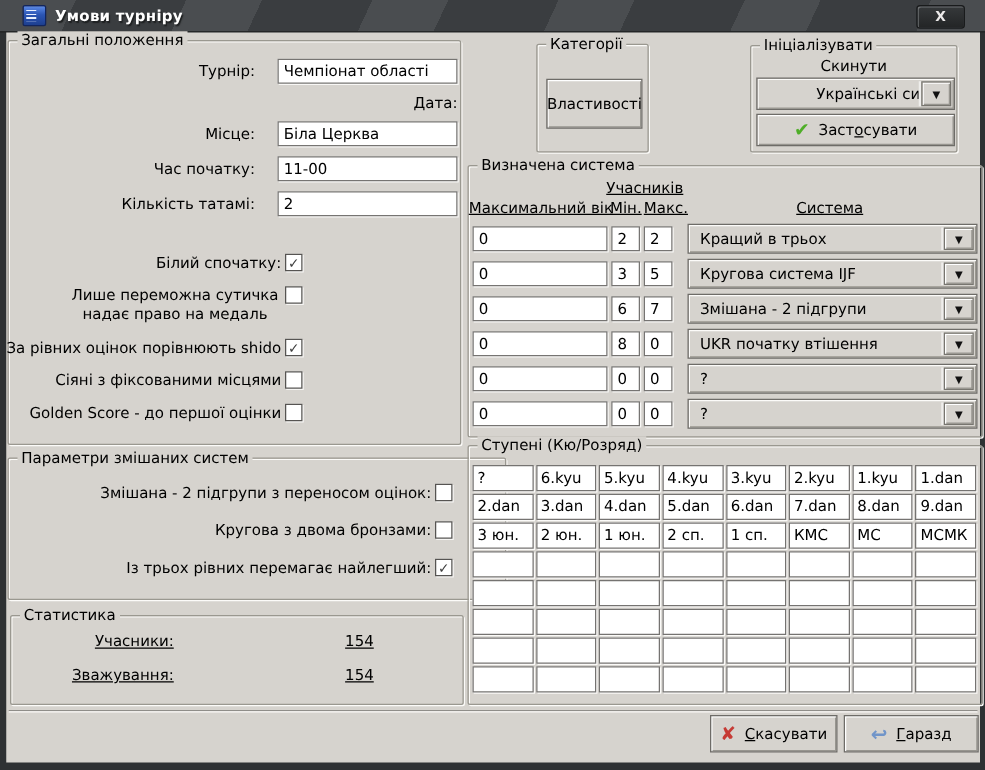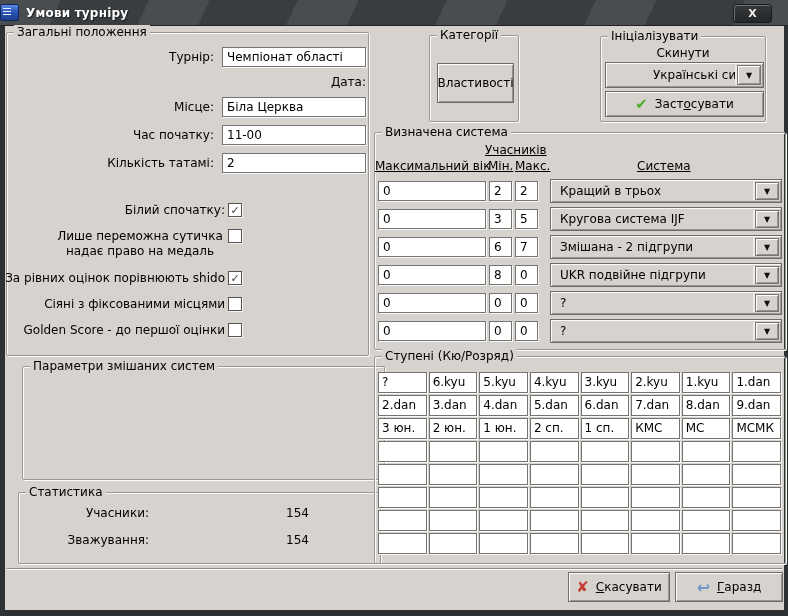--- a/index.html
+++ b/index.html
@@ -2,21 +2,21 @@
 <html><head>
 <meta charset="utf-8">
 <style>
   html,body{margin:0;padding:0;background:#777;}
   .window{position:relative;width:788px;height:616px;background:#2e3133;
     font-family:"DejaVu Sans",sans-serif;font-size:12px;color:#000;overflow:hidden;
     box-shadow:0 0 0 1px #1b1d1e;}
   
   .titlebar{position:absolute;left:0;top:0;width:100%;height:26px;
     background:repeating-linear-gradient(115deg,#4a4d50 0 55px,#3a3d40 55px 135px);
-    border-bottom:1px solid #202223;display:flex;align-items:center;padding-left:0;box-sizing:border-box;}
+    border-bottom:1px solid #202223;display:flex;align-items:center;padding-left:18px;box-sizing:border-box;}
   .title-icon{width:17px;height:15px;border-radius:2px;border:1px solid #12255d;
     background:linear-gradient(180deg,#5c8ae6 0%,#2b55b4 45%,#1d3f8f 100%);position:relative;flex:0 0 auto;}
   .title-icon::before{content:"";position:absolute;left:2px;top:3px;width:8px;height:9px;
     background:repeating-linear-gradient(180deg,#e9f0fd 0 1px,transparent 1px 3px);}
   .title-text{color:#fff;font-weight:bold;margin-left:7px;letter-spacing:.2px;text-shadow:1px 1px 1px #1c1e1f;}
   .close-btn{position:absolute;right:16px;top:4px;width:37px;height:17px;border-radius:3px;
     background:linear-gradient(180deg,#36393b,#232526);border:1px solid #191b1c;
     box-shadow:inset 1px 1px 0 #6d7072;color:#eceaea;font-weight:bold;font-size:11px;
     display:flex;align-items:center;justify-content:center;cursor:default;}
   
@@ -32,21 +32,21 @@
     flex:0 0 auto;display:flex;align-items:center;justify-content:center;font-size:11px;color:#3f3f3f;box-sizing:border-box;}
   .cb[data-checked="true"]::before{content:"✓";}
   .combo{background:#d6d3ce;border:1px solid #6e6c68;box-shadow:inset 1px 1px 0 #fcfbf9,inset -1px -1px 0 #99978f;
     display:flex;align-items:center;position:relative;padding:0 28px 0 9px;box-sizing:border-box;}
   .combo-text{white-space:nowrap;overflow:hidden;}
   .combo-btn{position:absolute;right:2px;top:2px;bottom:2px;width:22px;background:#d6d3ce;
     border:1px solid #77756f;box-shadow:inset 1px 1px 0 #fff,inset -1px -1px 0 #97958f,-2px 0 0 #efeeec;
     display:flex;align-items:center;justify-content:center;font-size:8px;color:#111;}
   
   .fields{position:absolute;left:0;right:2px;top:14px;}
-  .fld-row{display:flex;align-items:center;justify-content:flex-end;gap:8px;margin-bottom:8px;}
+  .fld-row{display:flex;align-items:center;justify-content:flex-end;gap:18px;margin-bottom:8px;}
   .fld-label{white-space:nowrap;}
   .fld-input{width:144px;}
   .cbs{position:absolute;left:0;right:126px;top:170px;}
   .cb-row{display:flex;justify-content:flex-end;gap:3px;margin-bottom:12px;}
   .cb-label{white-space:nowrap;}
   .cb-label.wrap{white-space:normal;width:170px;text-align:center;line-height:1.25;}
   .mix-rows{position:absolute;left:0;right:42px;top:20px;}
   .mix-rows .cb-row{margin-bottom:16px;}
   .stat-row{display:flex;margin-top:13px;}
   .stat-label{width:130px;text-align:right;}
@@ -125,25 +125,39 @@
           <span class="cb-label">Сіяні з фіксованими місцями</span>
           <span class="cb" data-checked="false"></span>
         </div>
         <div class="cb-row">
           <span class="cb-label">Golden Score - до першої оцінки</span>
           <span class="cb" data-checked="false"></span>
         </div>
       </div>
     </div>
 
-    <div class="group" style="left:17px;top:340px;width:361px;height:112px;">
+    <div class="group" style="left:1px;top:340px;width:361px;height:112px;padding-left:36px;">
       <span class="legend">Параметри змішаних систем</span>
-    </div>
-
-    <div class="group" style="left:13px;top:466px;width:361px;height:70px;">
+      <div class="mix-rows">
+        <div class="cb-row">
+          <span class="cb-label">Змішана - 2 підгрупи з переносом оцінок:</span>
+          <span class="cb" data-checked="false"></span>
+        </div>
+        <div class="cb-row">
+          <span class="cb-label">Кругова з двома бронзами:</span>
+          <span class="cb" data-checked="false"></span>
+        </div>
+        <div class="cb-row">
+          <span class="cb-label">Із трьох рівних перемагає найлегший:</span>
+          <span class="cb" data-checked="true"></span>
+        </div>
+      </div>
+    </div>
+
+    <div class="group" style="left:3px;top:466px;width:361px;height:70px;text-decoration:underline;">
       <span class="legend">Статистика</span>
       <div class="stat-row">
         <span class="stat-label">Учасники:</span>
         <span class="stat-value">154</span>
       </div>
       <div class="stat-row">
         <span class="stat-label">Зважування:</span>
         <span class="stat-value">154</span>
       </div>
     </div>
@@ -210,21 +224,21 @@
             <span class="combo-btn">
                 <span>▼</span>
               </span>
           </div>
         </div>
         <div class="sys-row">
           <input class="tb sys-age" value="0" style="">
           <input class="tb sys-min" value="8" style="">
           <input class="tb sys-max" value="0" style="">
           <div class="combo sys-combo">
-            <span class="combo-text">UKR подвійне підгрупи</span>
+            <span class="combo-text">UKR початку втішення</span>
             <span class="combo-btn">
                 <span>▼</span>
               </span>
           </div>
         </div>
         <div class="sys-row">
           <input class="tb sys-age" value="0" style="">
           <input class="tb sys-min" value="0" style="">
           <input class="tb sys-max" value="0" style="">
           <div class="combo sys-combo">

